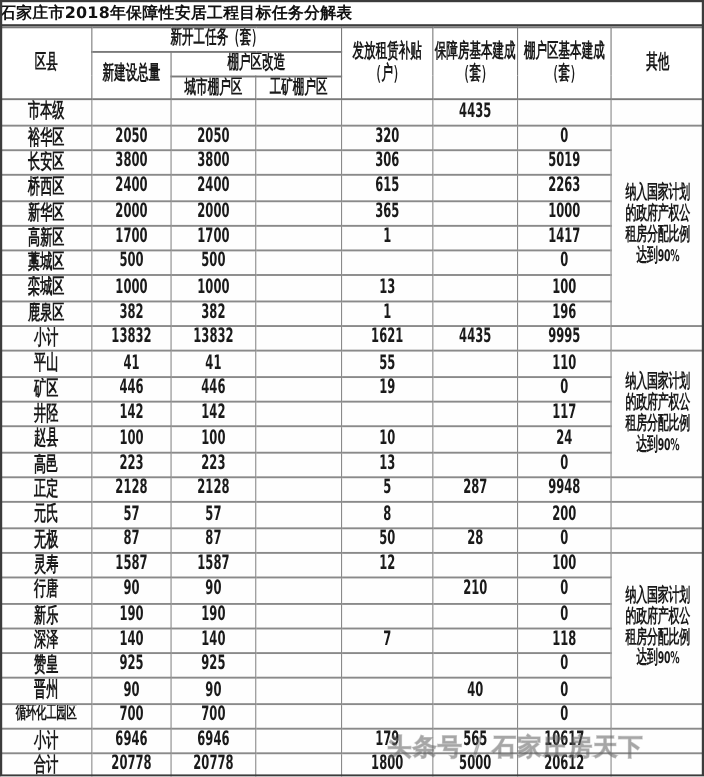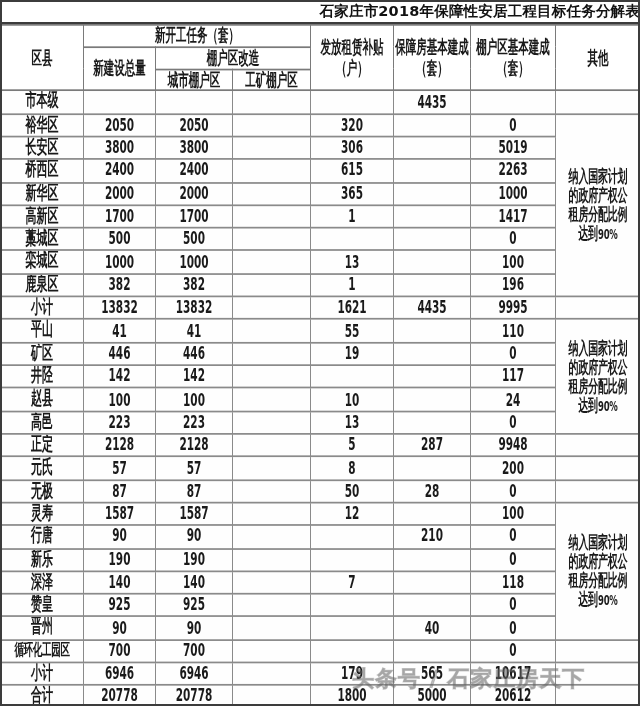--- a/index.html
+++ b/index.html
@@ -22,21 +22,21 @@
     position: relative;
     background: #fdfdfd;
     box-sizing: border-box;
   }
 
   
   .title-bar {
     height: 22px;
     display: flex;
     align-items: center;
-    justify-content: flex-end;
+    justify-content: flex-start;
     border-bottom: 2px solid #3c3c3c;
     background: #ffffff;
   }
   .title-text {
     font-size: 14.5px;
     font-weight: bold;
     letter-spacing: 0.2px;
     color: #111;
     white-space: nowrap;
   }

